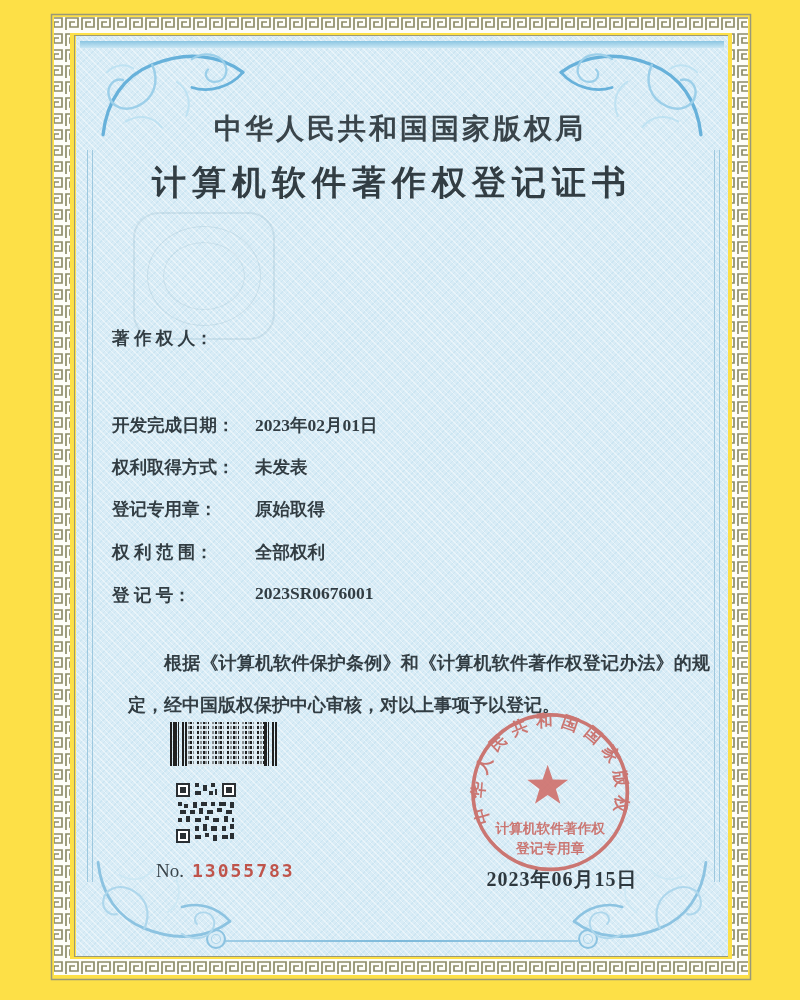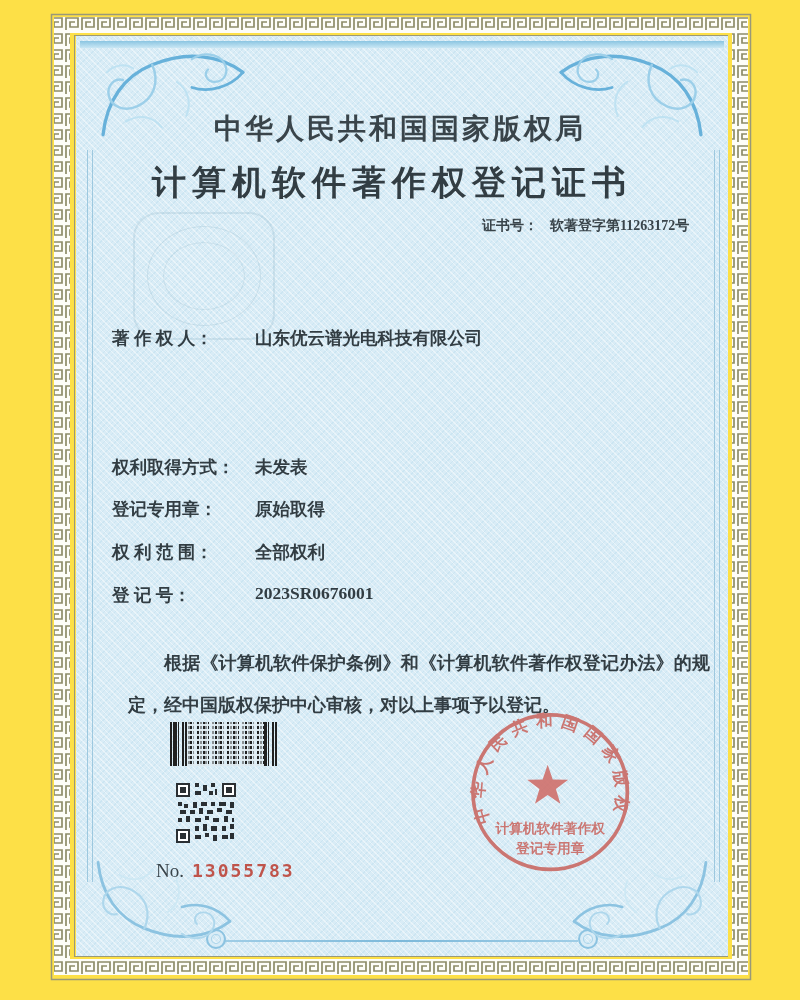--- a/index.html
+++ b/index.html
@@ -143,27 +143,27 @@
       <path class="soft" d="M100 16 C112 8 128 10 134 20 C140 30 134 40 124 40 C116 40 112 32 117 27" stroke-width="2.2"></path>
       <path class="light" d="M30 82 C44 74 58 76 68 88" stroke-width="2"></path>
       <path class="light" d="M84 40 C96 48 100 62 94 76" stroke-width="2"></path>
     </svg>
   </div>
 
   <div class="watermark"></div>
 
   <div class="authority">中华人民共和国国家版权局</div>
   <div class="cert-title">计算机软件著作权登记证书</div>
-  <div class="cert-no">
-    <span class="lab">证书号：</span><span class="val">软著登字第11263172号</span>
-  </div>
 
   <div class="field-row r1">
     <span class="label">著 作 权 人：</span>
-    <span class="value">山东优云谱光电科技有限公司</span>
+  </div>
+  <div class="field-row r2">
+    <span class="label">开发完成日期：</span>
+    <span class="value">2023年02月01日</span>
   </div>
   <div class="field-row r3">
     <span class="label">权利取得方式：</span>
     <span class="value">未发表</span>
   </div>
   <div class="field-row r4">
     <span class="label">登记专用章：</span>
     <span class="value">原始取得</span>
   </div>
   <div class="field-row r5">
@@ -240,14 +240,15 @@
     <circle cx="99" cy="99" r="93" fill="none" stroke="#c96660" stroke-width="4.5"></circle>
     <path id="sealArc" d="M30,140 A80,80 0 1 1 168,140" fill="none"></path>
     <text font-size="20" font-weight="bold" fill="#c96660" letter-spacing="9" font-family="Liberation Serif, DejaVu Serif, serif">
       <textPath href="#sealArc" startOffset="6">中华人民共和国国家版权局</textPath>
     </text>
     <polygon fill="#cf6d68" points="96,66 102.1,83.6 120.7,84 105.9,95.2 111.3,113 96,102.4 80.7,113 86.1,95.2 71.3,84 89.9,83.6"></polygon>
     <text x="99" y="148" text-anchor="middle" font-size="16.5" font-weight="bold" fill="#c96660" font-family="Liberation Serif, DejaVu Serif, serif">计算机软件著作权</text>
     <text x="99" y="172" text-anchor="middle" font-size="16.5" font-weight="bold" fill="#c96660" font-family="Liberation Serif, DejaVu Serif, serif">登记专用章</text>
   </svg>
 
+  <div class="issue-date">2023年06月15日</div>
 
 </div>
 
 </body></html>

